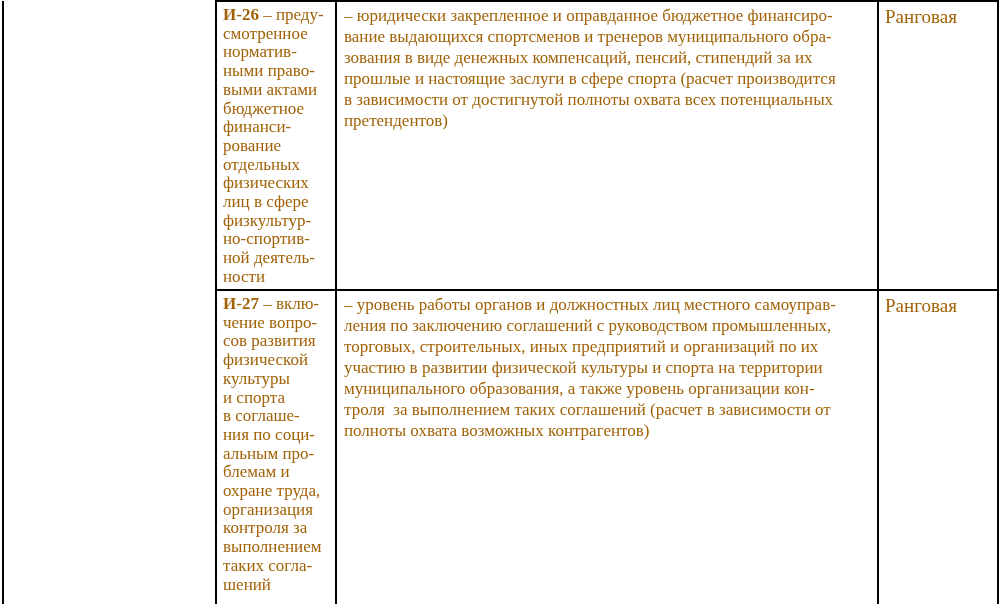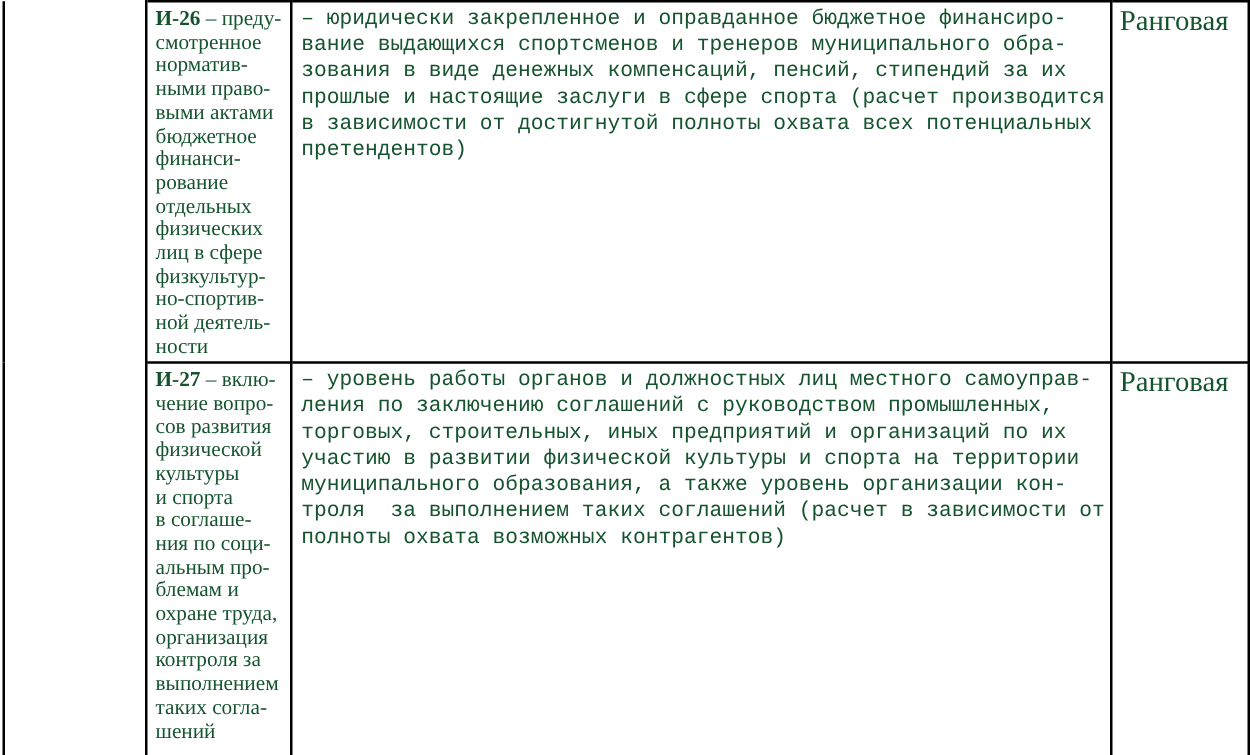--- a/index.html
+++ b/index.html
@@ -1,21 +1,21 @@
 <!DOCTYPE html>
 <html><head>
 <meta charset="utf-8">
 <style>
   html, body { margin: 0; padding: 0; background: #fff; }
   .page {
     position: relative;
     width: 1000px;
     height: 604px;
     background: #ffffff;
-    color: #14532d;
+    color: #a16207;
     font-family: "Liberation Serif", "DejaVu Serif", serif;
     overflow: hidden;
   }
   table.doc-table {
     position: absolute;
     left: 2px;
     top: 0;
     border-collapse: collapse;
     table-layout: fixed;
   }
@@ -39,24 +39,23 @@
     font-size: 17px;
     line-height: 18.7px;
     white-space: pre;
     padding: 4px 2px 0 6px;
   }
   .description-cell {
     font-size: 17px;
     line-height: 21px;
     white-space: pre;
     padding: 3px 4px 0 7px;
-    font-family: Liberation Mono, monospace;
   }
   .scale-cell {
-    font-size: 23px;
+    font-size: 19px;
     line-height: 21px;
     padding: 4px 4px 0 6px;
     white-space: pre;
     margin-left: 10px;
   }
   .code { font-weight: bold; }
 </style>
 </head>
 <body>
 

